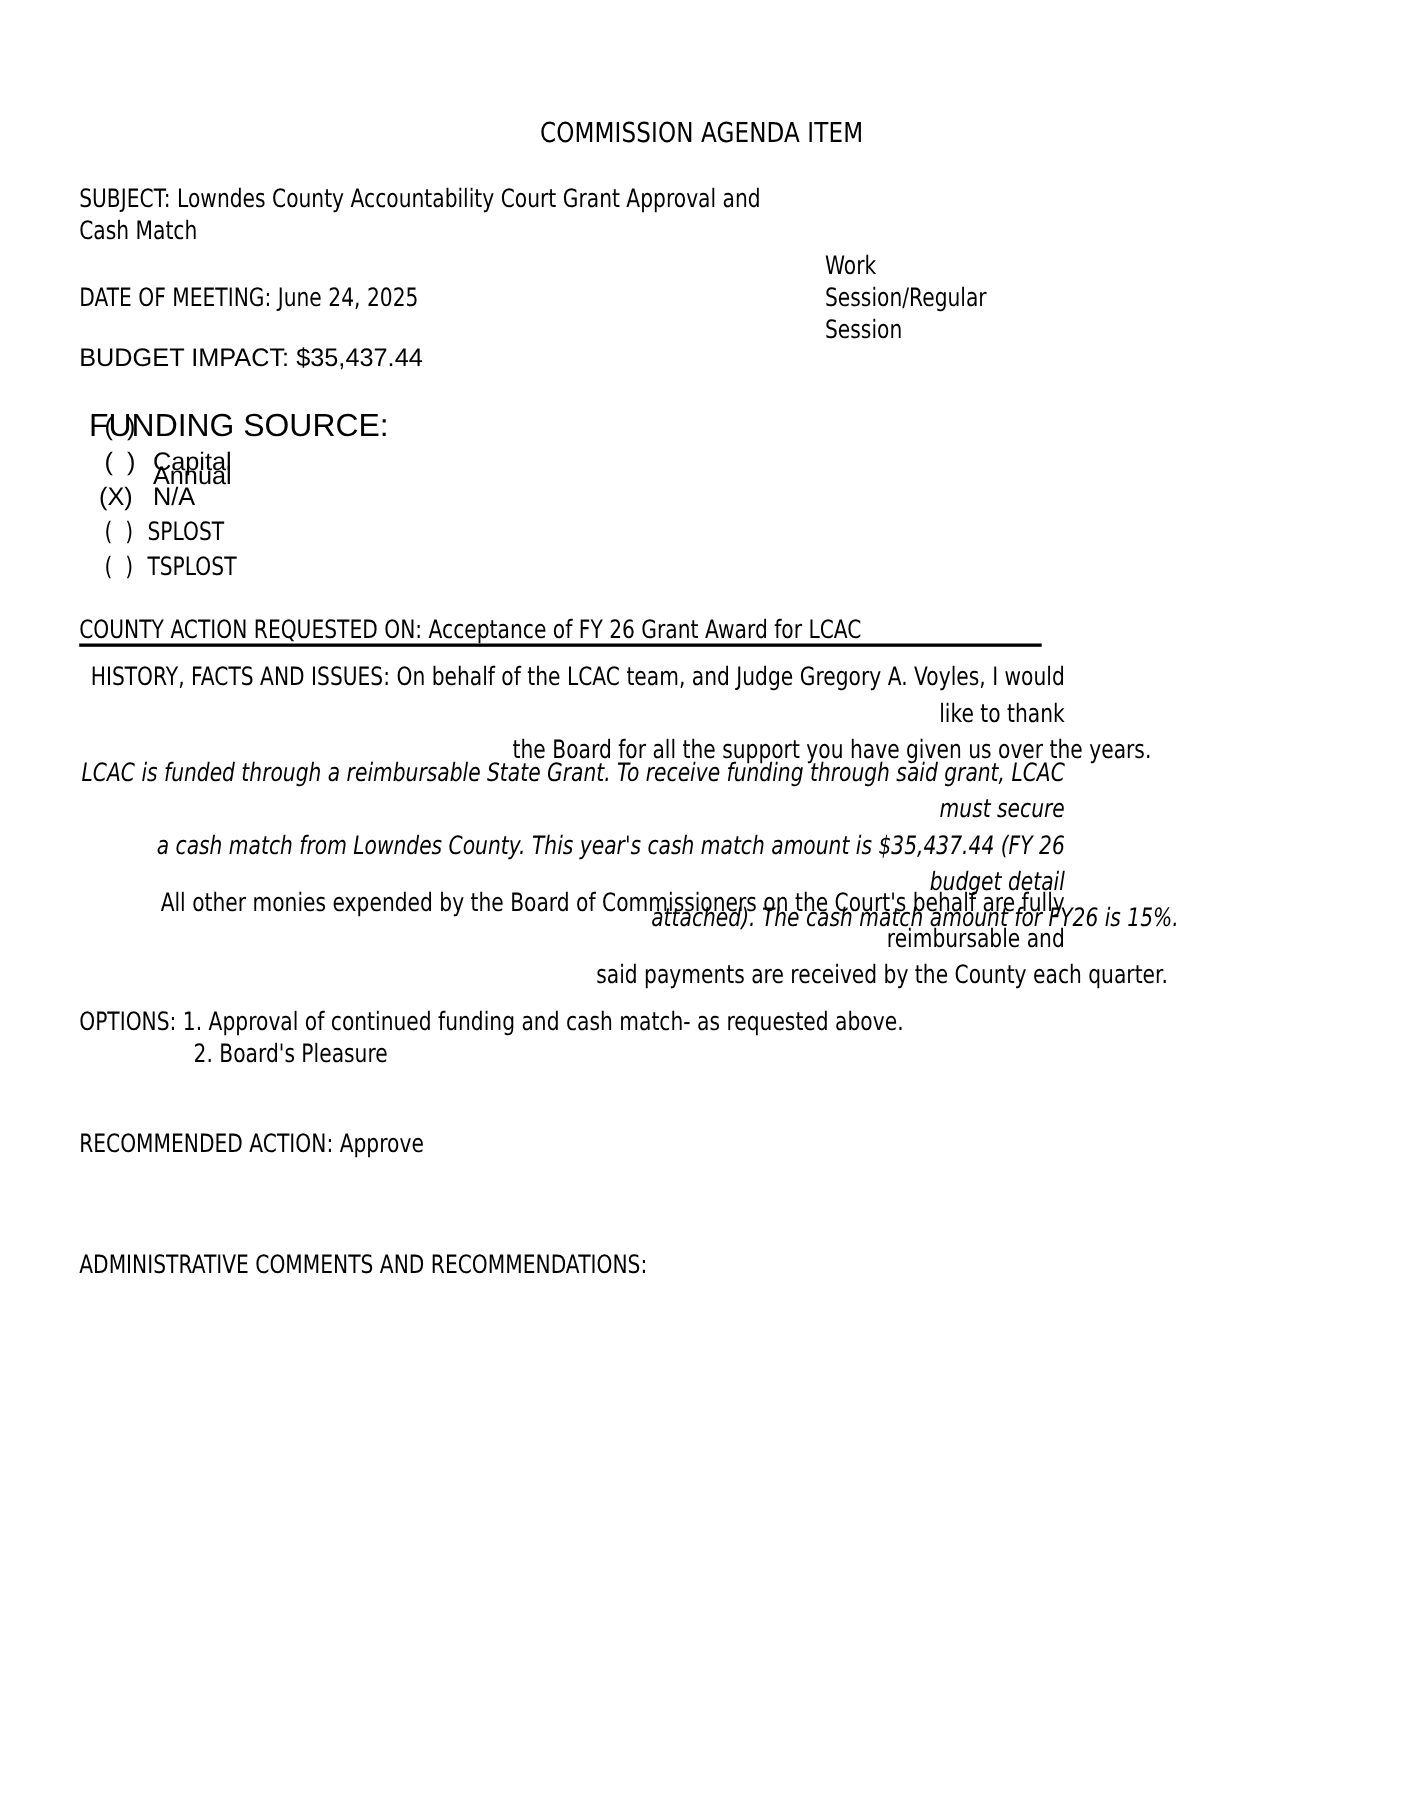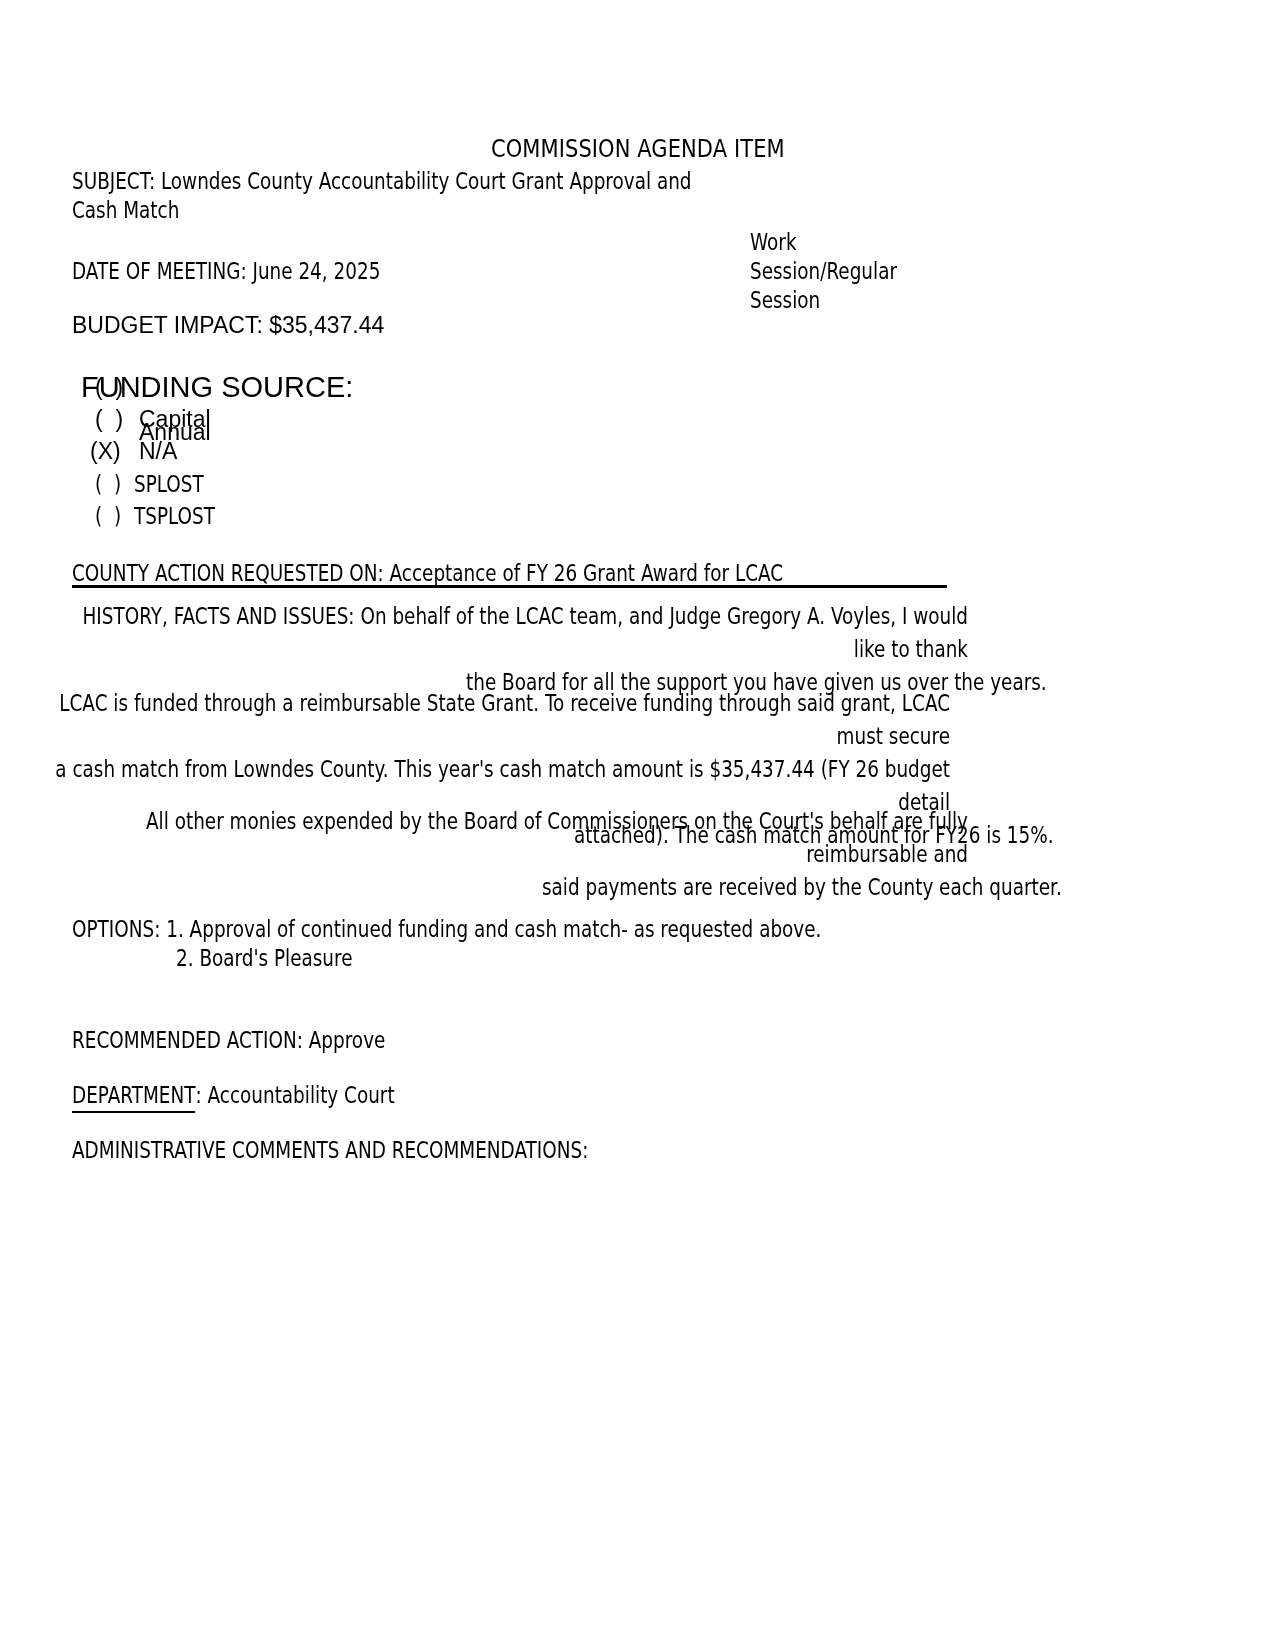--- a/index.html
+++ b/index.html
@@ -90,21 +90,21 @@
   .fs-label {
     position: absolute;
     white-space: pre;
   }
 </style>
 </head>
 <body>
 
 <div class="page">
 
-  <div class="title-line" style="top:106px;margin-top:28px;">
+  <div class="title-line" style="top:106px;">
     <span class="title-inner">COMMISSION AGENDA ITEM</span>
   </div>
 
   <div class="abs narrow" style="left:72px; top:167px;">SUBJECT: Lowndes County Accountability Court Grant Approval and</div>
   <div class="abs narrow" style="left:72px; top:196px;">Cash Match</div>
 
   <div class="abs narrow" style="left:72px; top:257px;">DATE OF MEETING: June 24, 2025</div>
 
   <div class="abs narrow" style="left:750px; top:228px;">Work</div>
   <div class="abs narrow" style="left:750px; top:257px;">Session/Regular</div>
@@ -135,37 +135,32 @@
   </div>
 
   <div class="abs narrow" style="left:72px; top:559px;">COUNTY ACTION REQUESTED ON: Acceptance of FY 26 Grant Award for LCAC</div>
   <div class="rule" style="left:72px; top:585px; width:875px; height:3px;"></div>
 
   <div class="para" style="left:72px; top:600px; width:1120px;">
     <span class="sq">HISTORY, FACTS AND ISSUES: On behalf of the LCAC team, and Judge Gregory A. Voyles, I would like to thank</span><br>
     <span class="sq">the Board for all the support you have given us over the years.</span>
   </div>
 
-  <div class="para" style="left:54px; top:687px; width:1120px;">
+  <div class="para" style="left:72px; top:687px; width:1120px;font-style:italic;">
     <span class="sq">LCAC is funded through a reimbursable State Grant. To receive funding through said grant, LCAC must secure</span><br>
     <span class="sq">a cash match from Lowndes County. This year's cash match amount is $35,437.44 (FY 26 budget detail</span><br>
     <span class="sq">attached). The cash match amount for FY26 is 15%.</span>
   </div>
 
   <div class="para" style="left:72px; top:805px; width:1120px;">
     <span class="sq">All other monies expended by the Board of Commissioners on the Court's behalf are fully reimbursable and</span><br>
     <span class="sq">said payments are received by the County each quarter.</span>
   </div>
 
   <div class="abs narrow" style="left:72px; top:915px;">OPTIONS:  1. Approval of continued funding and cash match- as requested above.</div>
   <div class="abs narrow" style="left:176px; top:944px;">2. Board's Pleasure</div>
 
   <div class="abs narrow" style="left:72px; top:1026px;">RECOMMENDED ACTION: Approve</div>
 
-  <div class="abs" style="left:72px; top:1081px;">
-    <span class="narrow" style="display:inline-block;">
-      <span class="u-word">DEPARTMENT</span><span>: Accountability Court</span>
-    </span>
-  </div>
 
   <div class="abs narrow" style="left:72px; top:1136px;">ADMINISTRATIVE COMMENTS AND RECOMMENDATIONS:</div>
 
 </div>
 
 </body></html>

